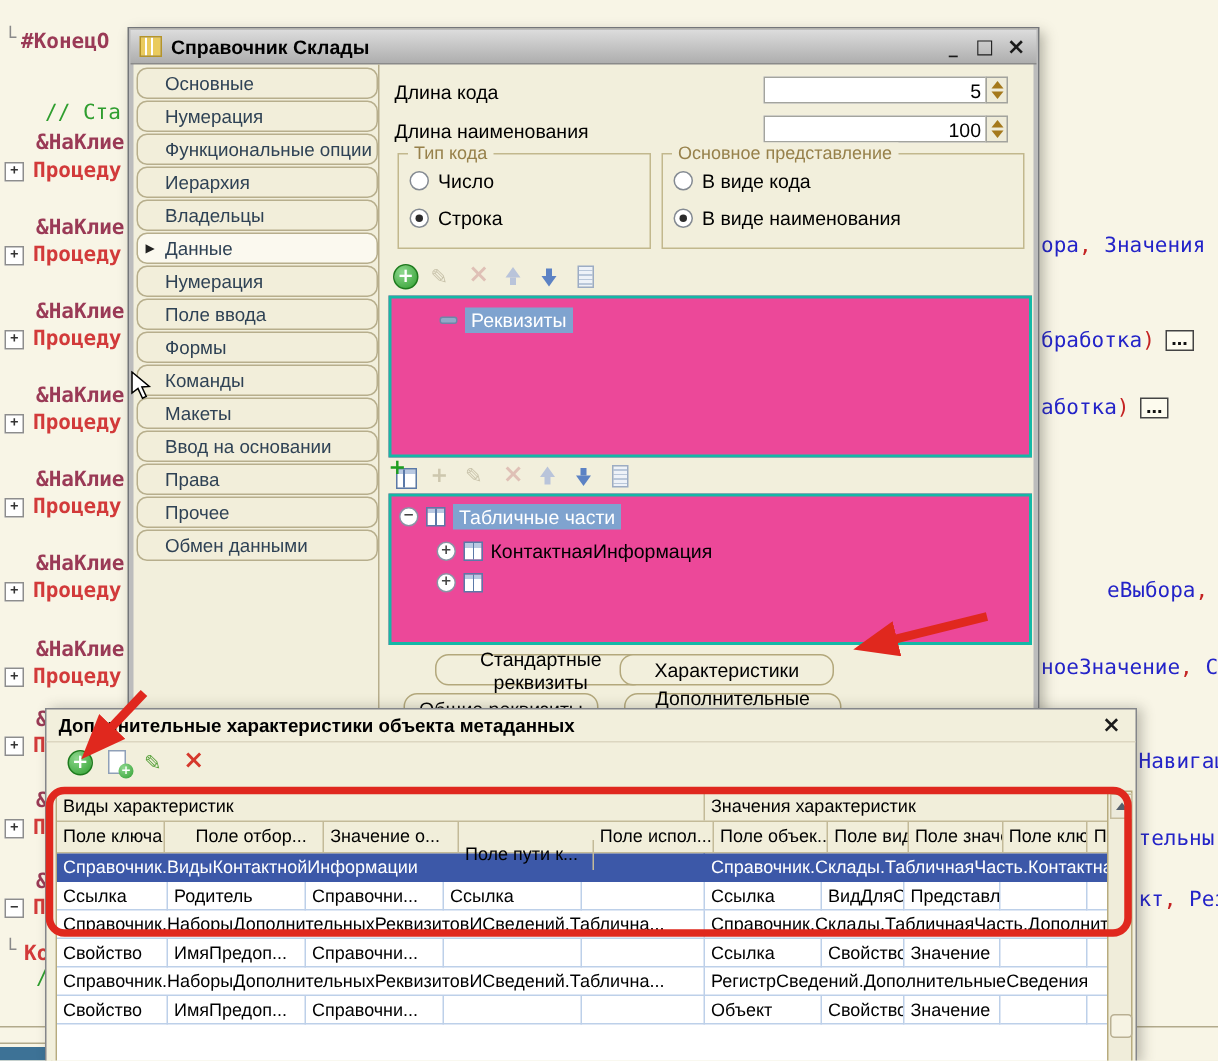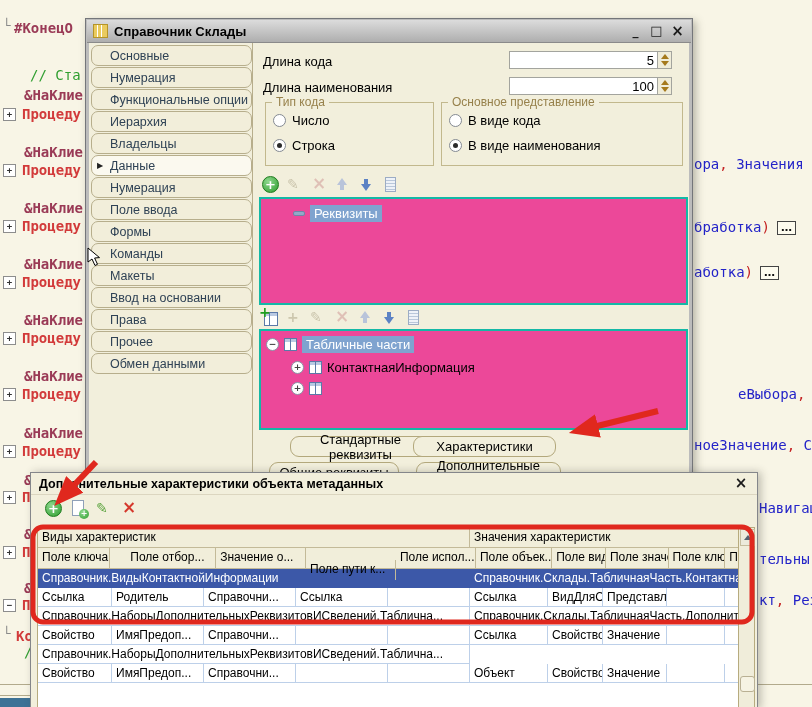--- a/index.html
+++ b/index.html
@@ -374,20 +374,21 @@
           <div class="tcell" style="width: 92px;"></div>
           <div class="tcell" style="width: 82px;"></div>
           <div class="tcell" style="width: 78px;">Ссылка</div>
           <div class="tcell" style="width: 55px;">Свойство</div>
           <div class="tcell" style="width: 64px;">Значение</div>
           <div class="tcell" style="width: 58px;"></div>
           <div class="tcell" style="width: 13px; border-right: none;"></div>
         </div>
         <div class="trow section">
           <div class="tcell" style="width: 432px;">Справочник.НаборыДополнительныхРеквизитовИСведений.Таблична...</div>
+          <div class="tcell" style="width: 268px; border-right: none;">РегистрСведений.ДополнительныеСведения</div>
         </div>
         <div class="trow data">
           <div class="tcell" style="width: 74px;">Свойство</div>
           <div class="tcell" style="width: 92px;">ИмяПредоп...</div>
           <div class="tcell" style="width: 92px;">Справочни...</div>
           <div class="tcell" style="width: 92px;"></div>
           <div class="tcell" style="width: 82px;"></div>
           <div class="tcell" style="width: 78px;">Объект</div>
           <div class="tcell" style="width: 55px;">Свойство</div>
           <div class="tcell" style="width: 64px;">Значение</div>

